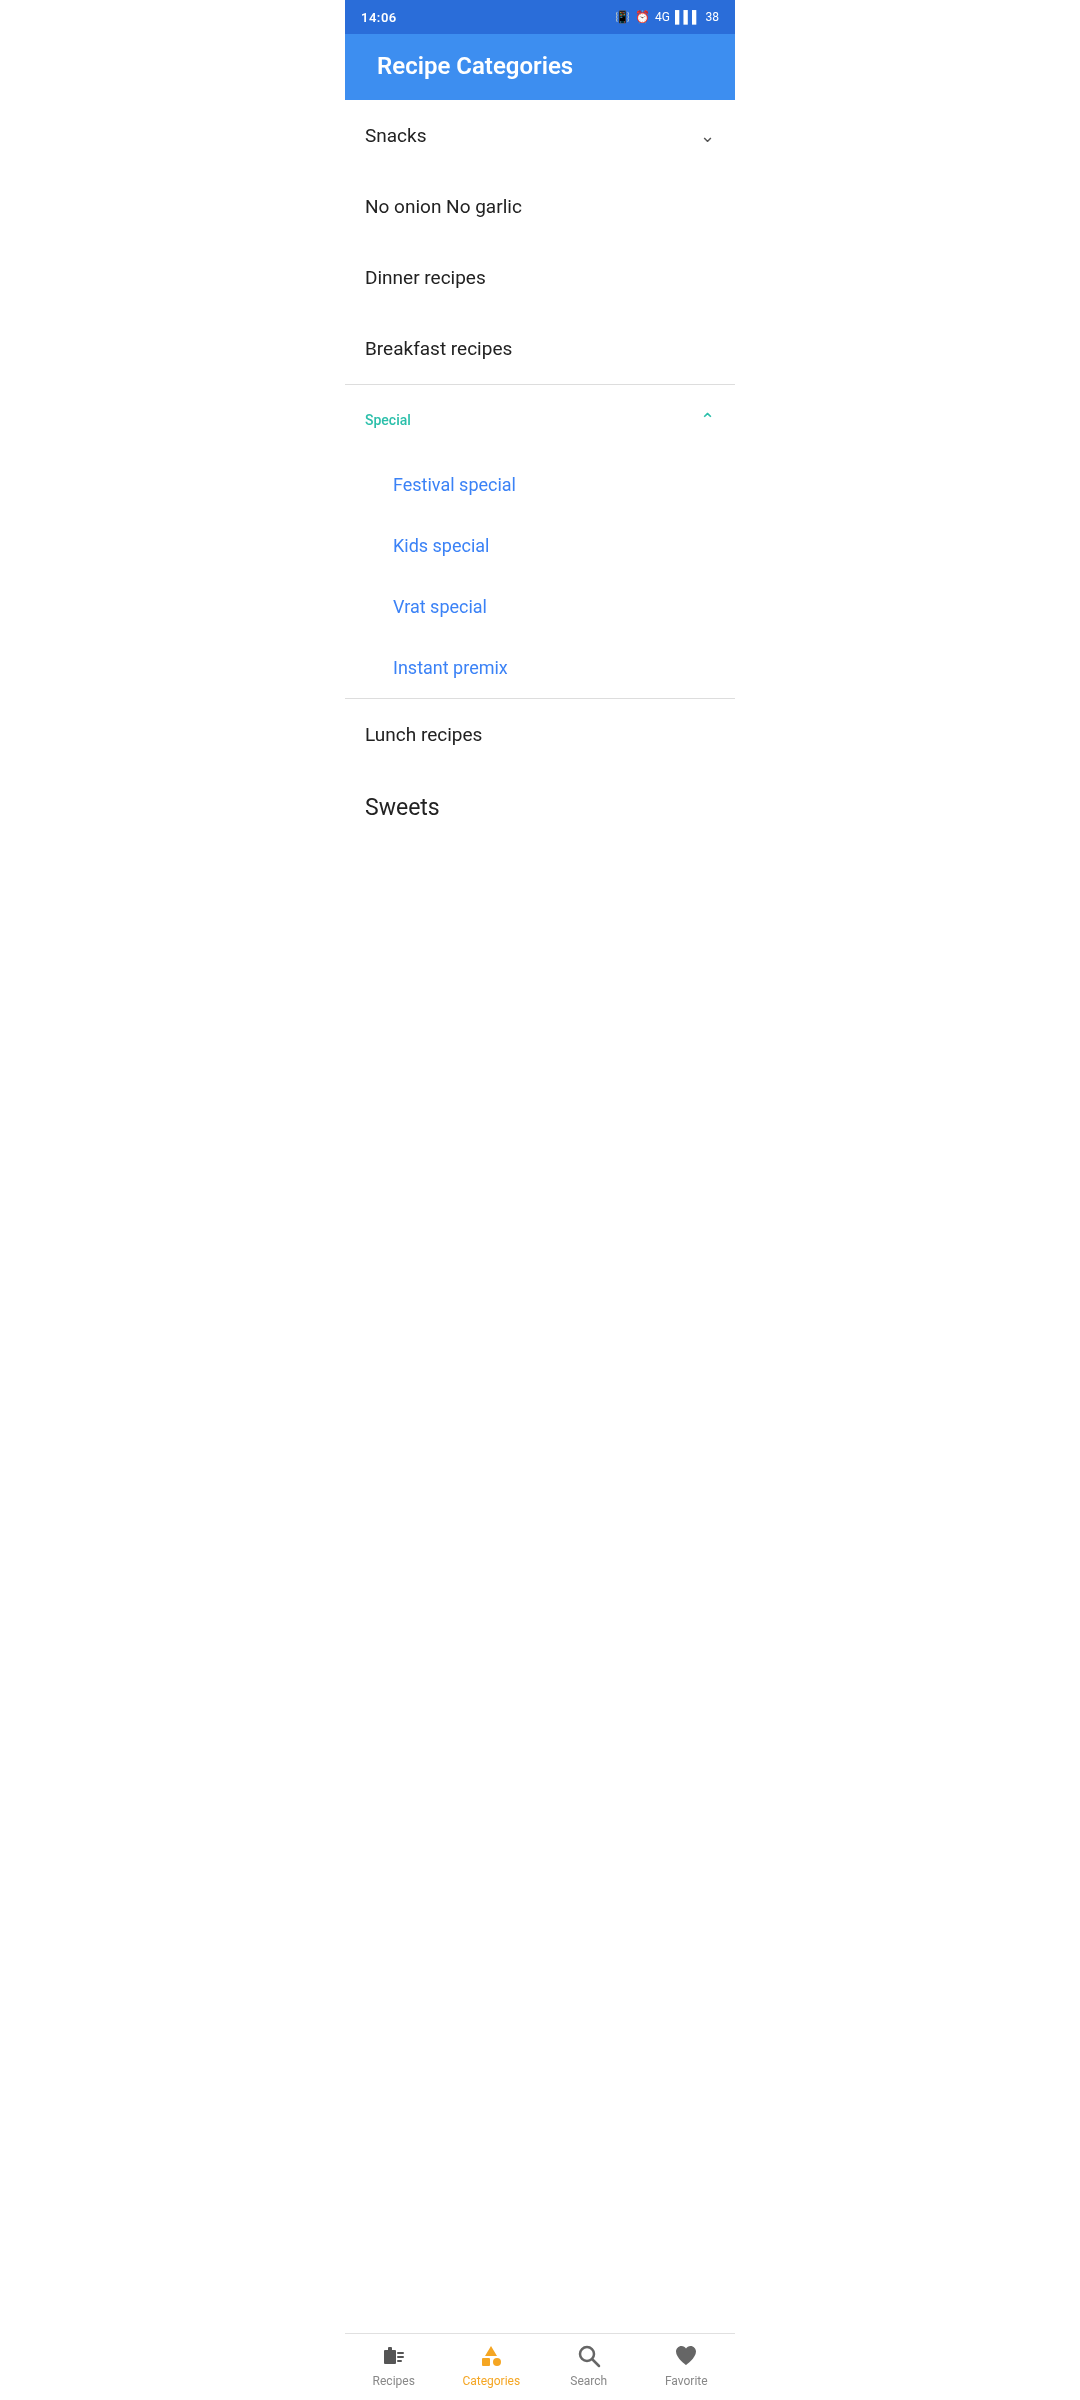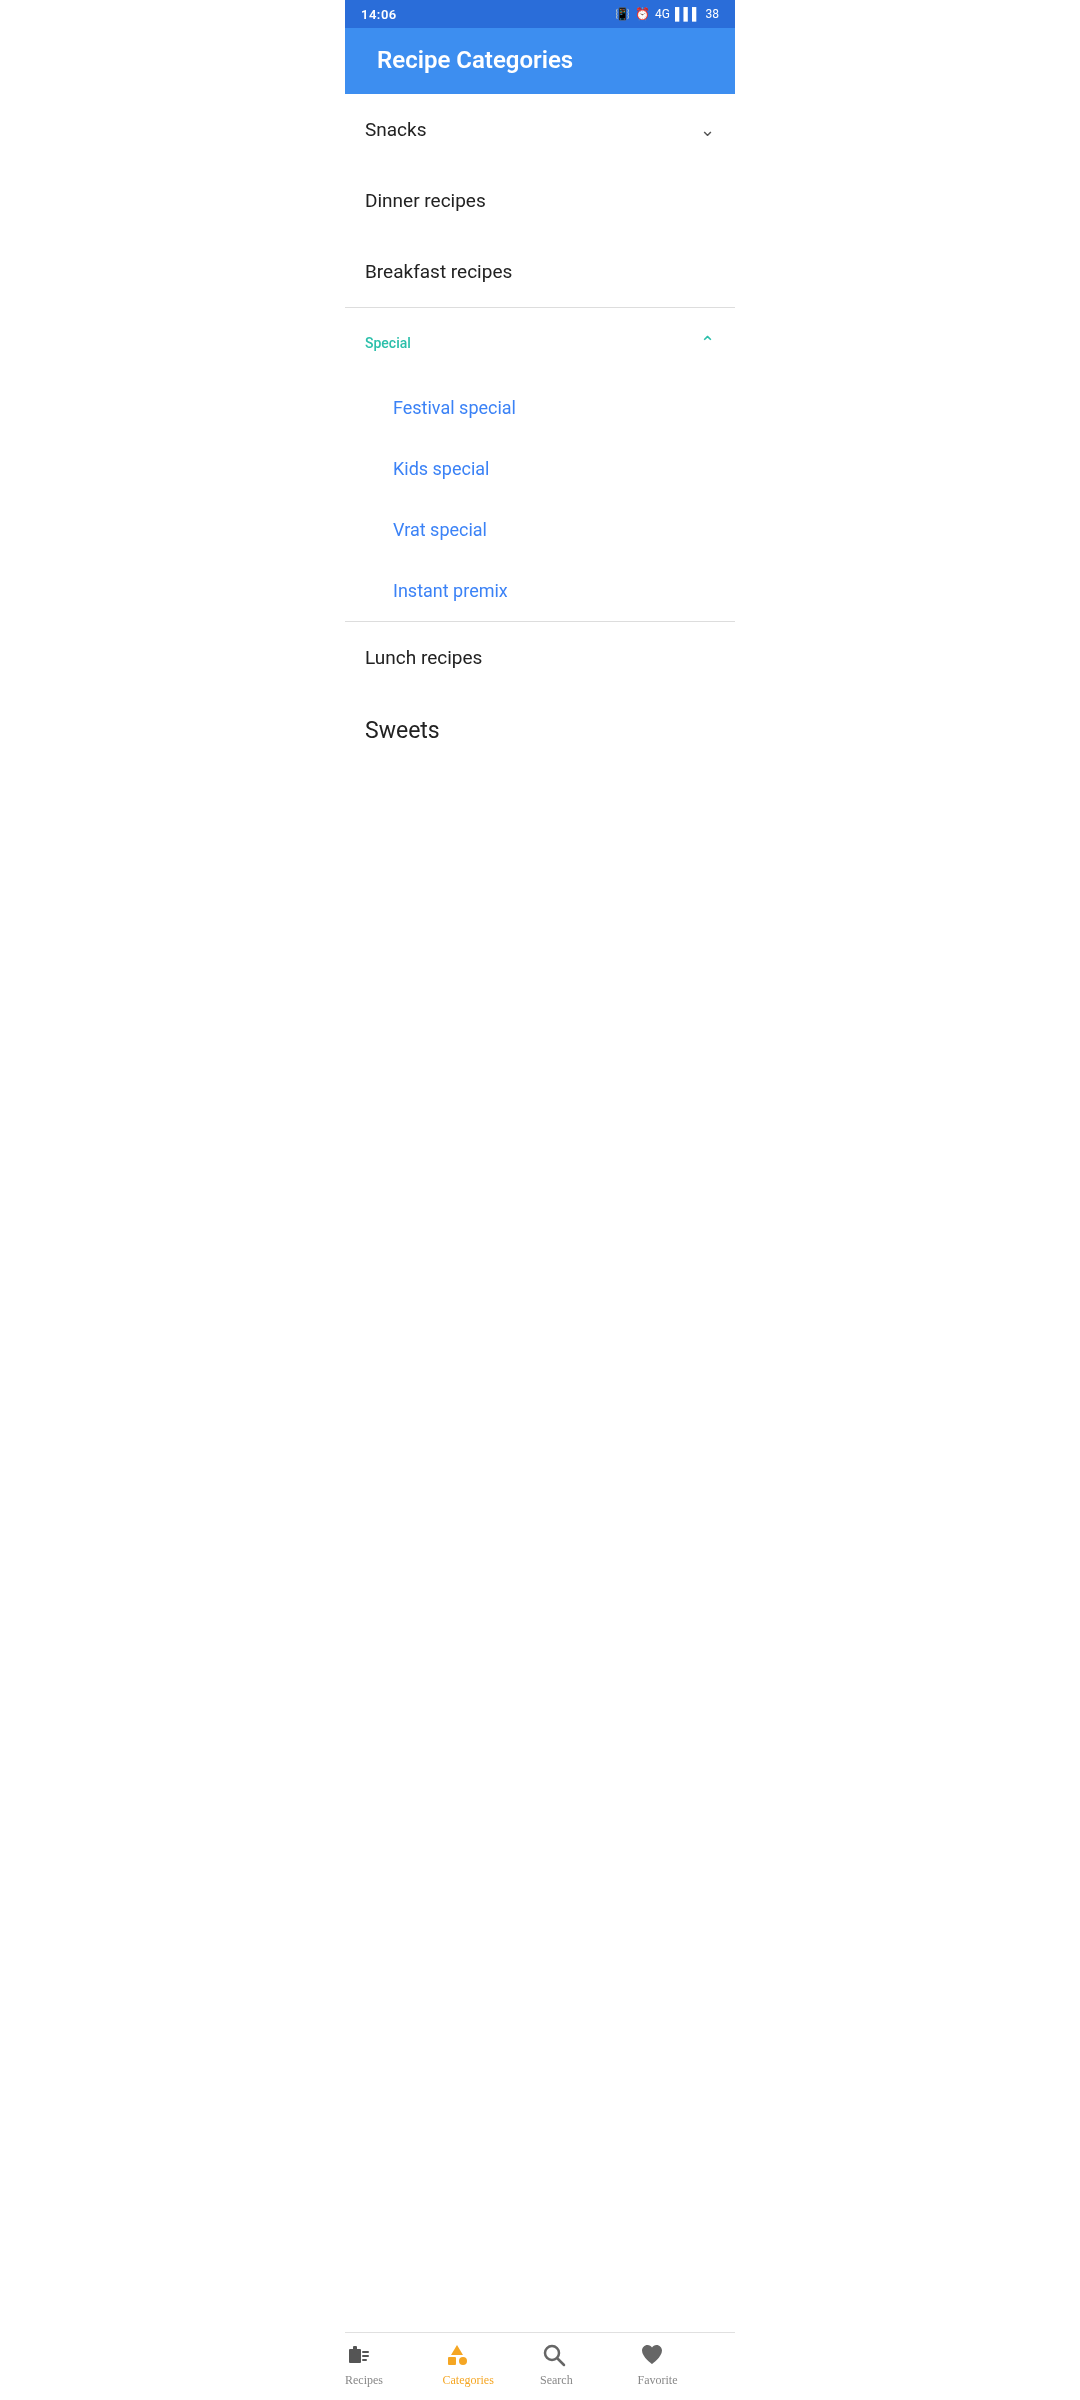--- a/index.html
+++ b/index.html
@@ -17,21 +17,21 @@
 
     
     .status-bar {
       background: #2a6dd9;
       color: #fff;
       display: flex;
       justify-content: space-between;
       align-items: center;
       padding: 6px 16px;
       font-size: 13px;
-      height: 28px;
+      height: 34px;
     }
 
     .status-left { font-weight: 600; letter-spacing: 0.5px; }
 
     .status-right {
       display: flex;
       align-items: center;
       gap: 5px;
       font-size: 12px;
     }
@@ -127,24 +127,24 @@
       display: flex;
       justify-content: space-around;
       align-items: center;
       padding: 8px 0 12px;
       z-index: 100;
     }
 
     .nav-item {
       display: flex;
       flex-direction: column;
+      align-items: center;
       gap: 4px;
       cursor: pointer;
       flex: 1;
-      font-family: Liberation Serif, serif;
     }
 
     .nav-item .nav-label {
       font-size: 12px;
       color: #888;
     }
 
     .nav-item.active .nav-label {
       color: #f5a623;
     }
@@ -186,20 +186,23 @@
   <h1>Recipe Categories</h1>
 </div>
 
 <div class="category-list">
 
   <div class="category-item">
     <span class="label">Snacks</span>
     <span class="chevron">⌄</span>
   </div>
 
+  <div class="category-item">
+    <span class="label">No onion No garlic</span>
+  </div>
 
   <div class="category-item">
     <span class="label">Dinner recipes</span>
   </div>
 
   <div class="category-item">
     <span class="label">Breakfast recipes</span>
   </div>
 
   <div class="divider"></div>

